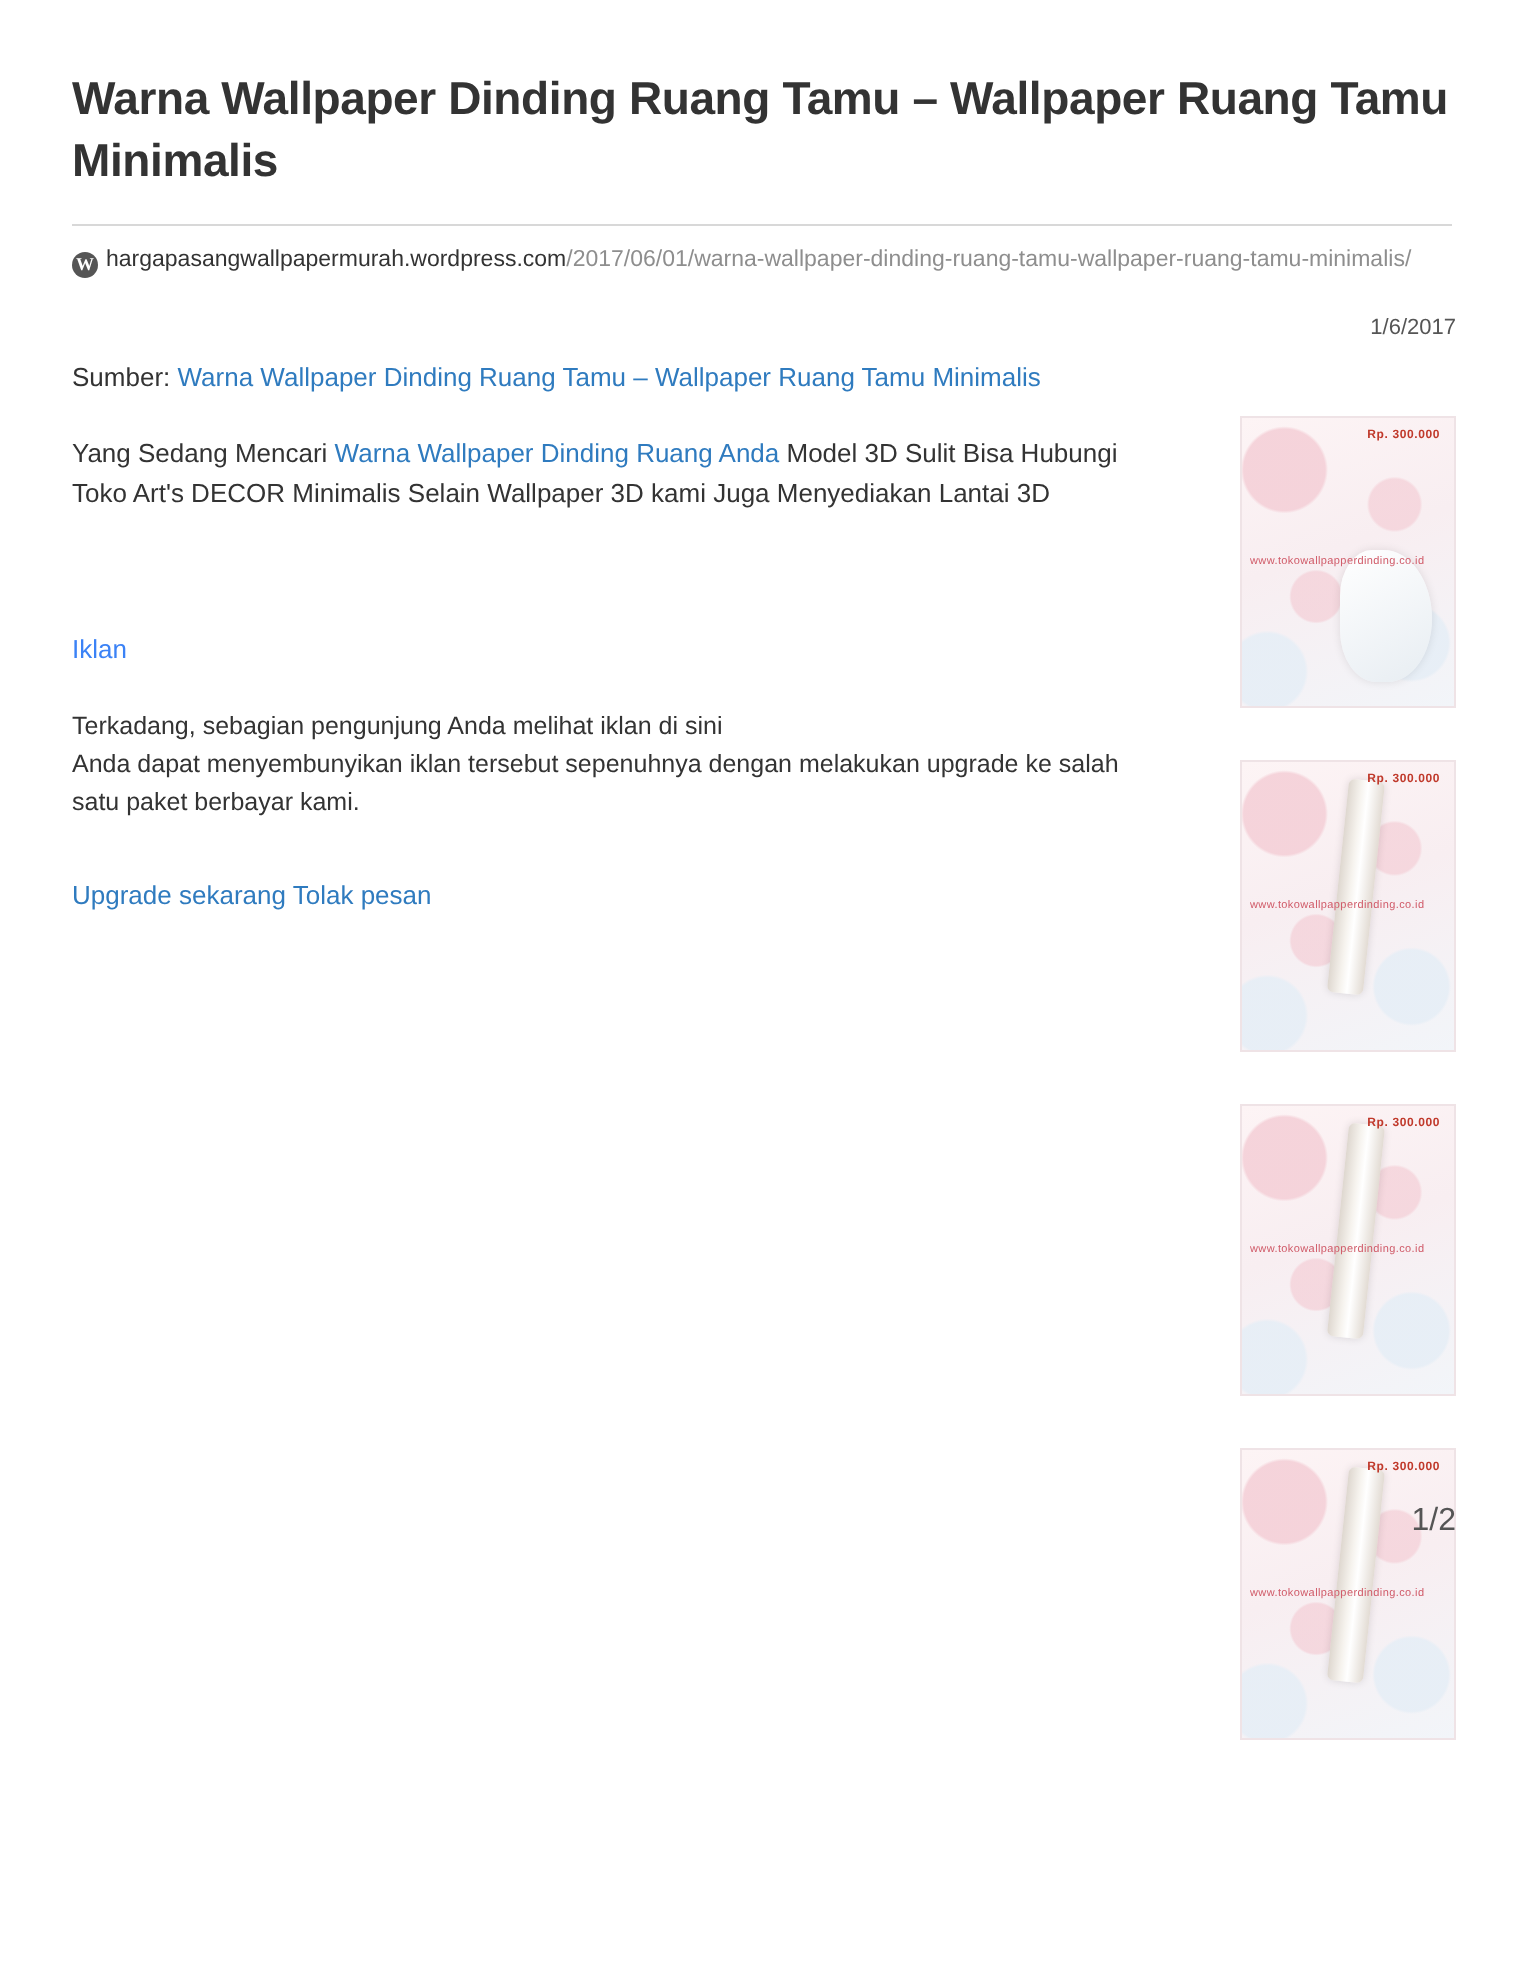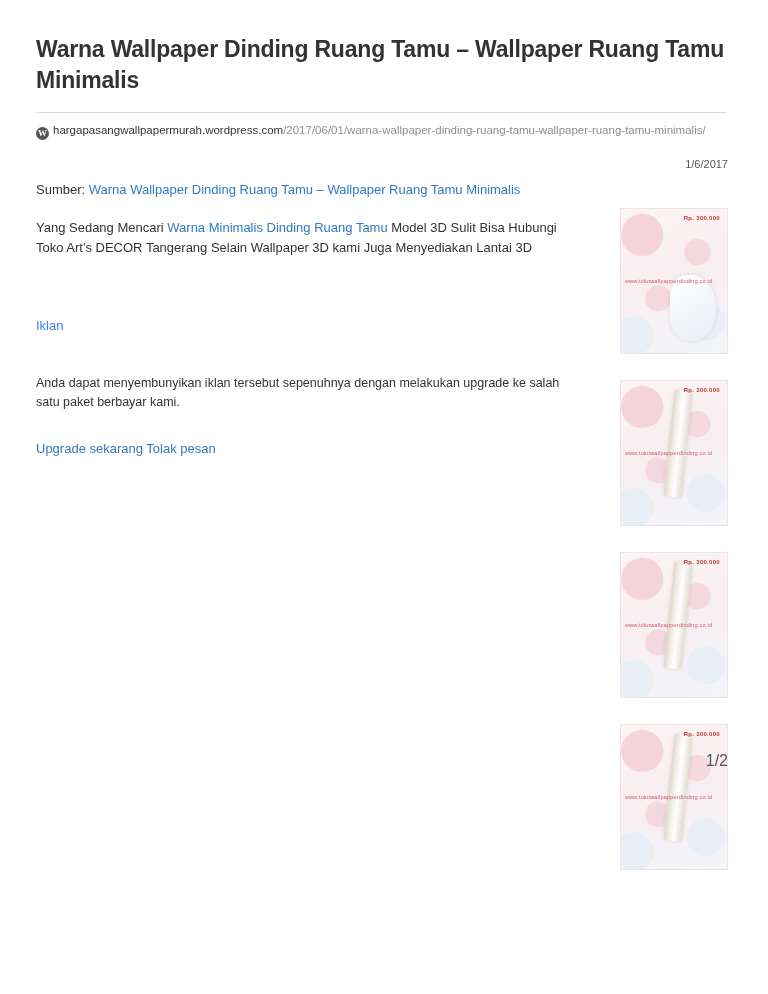--- a/index.html
+++ b/index.html
@@ -199,28 +199,28 @@
   <div class="meta-date">1/6/2017</div>
 
   <div class="content">
 
     <div class="source-row">
       <span>Sumber:</span>
       <a class="link" href="#">Warna Wallpaper Dinding Ruang Tamu – Wallpaper Ruang Tamu Minimalis</a>
     </div>
 
     <p class="body-para">
-      <span>Yang Sedang Mencari </span><a class="link" href="#">Warna Minimalis Dinding Ruang Tamu</a><span> Model 3D Sulit Bisa Hubungi</span><br>
-      <span>Toko Art's DECOR Tangerang Selain Wallpaper 3D kami Juga Menyediakan Lantai 3D</span>
+      <span>Yang Sedang Mencari </span><a class="link" href="#">Warna Wallpaper Dinding Ruang Anda</a><span> Model 3D Sulit Bisa Hubungi</span><br>
+      <span>Toko Art's DECOR Minimalis Selain Wallpaper 3D kami Juga Menyediakan Lantai 3D</span>
     </p>
 
     <div class="ad-label">Iklan</div>
 
     <div class="ad-text">
-      <br>
+      <span>Terkadang, sebagian pengunjung Anda melihat iklan di sini</span><br>
       <span>Anda dapat menyembunyikan iklan tersebut sepenuhnya dengan melakukan upgrade ke salah</span><br>
       <span>satu paket berbayar kami.</span>
     </div>
 
     <div class="ad-actions">
       <a href="#">Upgrade sekarang</a>
       <a href="#">Tolak pesan</a>
     </div>
 
   </div>

